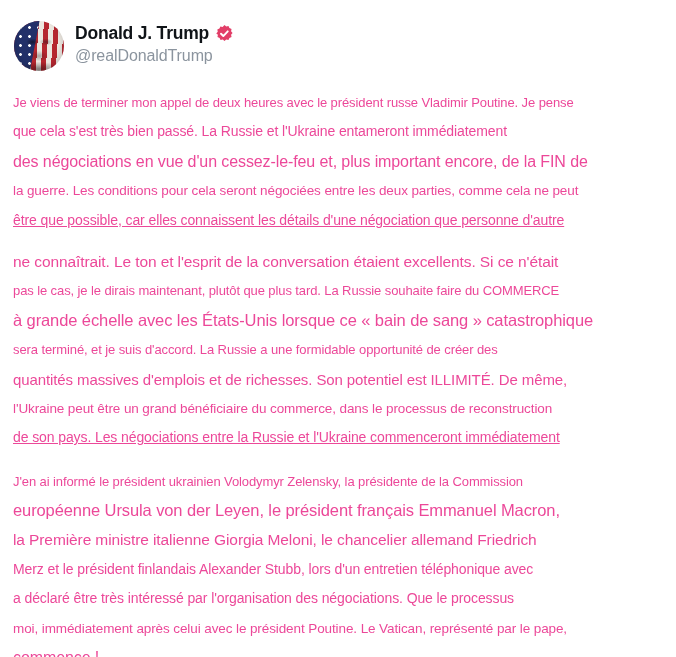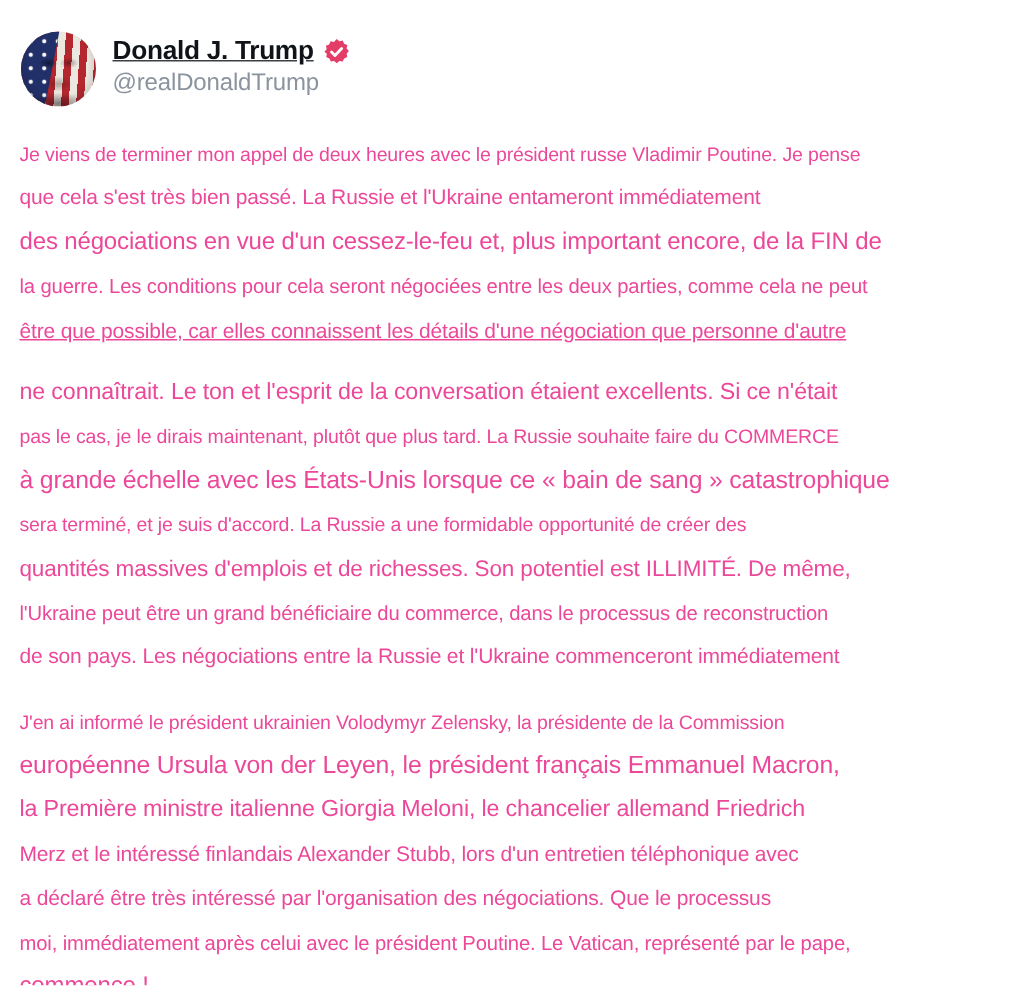--- a/index.html
+++ b/index.html
@@ -41,21 +41,21 @@
   .avatar .shading {
     position: absolute; inset: 0;
     background:
       radial-gradient(ellipse 9px 5px at 37% 42%, rgba(10,10,20,0.6), rgba(0,0,0,0) 70%),
       radial-gradient(ellipse 9px 5px at 64% 42%, rgba(10,10,20,0.38), rgba(0,0,0,0) 70%),
       radial-gradient(ellipse 12px 7px at 50% 70%, rgba(20,10,10,0.30), rgba(0,0,0,0) 75%),
       radial-gradient(ellipse 24px 10px at 50% 96%, rgba(20,10,10,0.45), rgba(0,0,0,0) 75%),
       radial-gradient(ellipse at 50% 45%, rgba(0,0,0,0) 55%, rgba(10,10,25,0.28) 95%);
   }
   .author-block { margin-left: 11px; padding-top: 2px; }
-  .name-row { display: flex; align-items: flex-end; gap: 6px; text-decoration: underline; }
+  .name-row { display: flex; align-items: center; gap: 6px; }
   .author-name {
     font-size: 17.5px;
     font-weight: bold;
     color: #101418;
     letter-spacing: -0.2px;
   }
   .verified-badge {
     width: 19px; height: 19px;
     display: inline-flex;
     align-items: center; justify-content: center;
@@ -108,23 +108,23 @@
       <div class="post-text-line" style="font-size: 14px;">que cela s'est très bien passé. La Russie et l'Ukraine entameront immédiatement</div>
       <div class="post-text-line" style="font-size: 16px;">des négociations en vue d'un cessez-le-feu et, plus important encore, de la FIN de</div>
       <div class="post-text-line" style="font-size: 13.5px;">la guerre. Les conditions pour cela seront négociées entre les deux parties, comme cela ne peut</div>
       <div class="post-text-line" style="font-size: 14px; text-decoration: underline;">être que possible, car elles connaissent les détails d'une négociation que personne d'autre</div>
       <div class="post-text-line" style="font-size: 15.5px; margin-top: 12px;">ne connaîtrait. Le ton et l'esprit de la conversation étaient excellents. Si ce n'était</div>
       <div class="post-text-line" style="font-size: 13px;">pas le cas, je le dirais maintenant, plutôt que plus tard. La Russie souhaite faire du COMMERCE</div>
       <div class="post-text-line" style="font-size: 16.5px;">à grande échelle avec les États-Unis lorsque ce « bain de sang » catastrophique</div>
       <div class="post-text-line" style="font-size: 13px;">sera terminé, et je suis d'accord. La Russie a une formidable opportunité de créer des</div>
       <div class="post-text-line" style="font-size: 15px;">quantités massives d'emplois et de richesses. Son potentiel est ILLIMITÉ. De même,</div>
       <div class="post-text-line" style="font-size: 13.5px;">l'Ukraine peut être un grand bénéficiaire du commerce, dans le processus de reconstruction</div>
-      <div class="post-text-line" style="font-size: 14px;">de son pays. Les négociations entre la Russie et l'Ukraine commenceront immédiatement</div>
+      <div class="post-text-line" style="font-size: 14px; text-decoration: underline;">de son pays. Les négociations entre la Russie et l'Ukraine commenceront immédiatement</div>
       <div class="post-text-line" style="font-size: 13px; margin-top: 14px;">J'en ai informé le président ukrainien Volodymyr Zelensky, la présidente de la Commission</div>
       <div class="post-text-line" style="font-size: 16.5px;">européenne Ursula von der Leyen, le président français Emmanuel Macron,</div>
       <div class="post-text-line" style="font-size: 15.5px;">la Première ministre italienne Giorgia Meloni, le chancelier allemand Friedrich</div>
-      <div class="post-text-line" style="font-size: 14px;">Merz et le intéressé finlandais Alexander Stubb, lors d'un entretien téléphonique avec</div>
+      <div class="post-text-line" style="font-size: 14px;">Merz et le président finlandais Alexander Stubb, lors d'un entretien téléphonique avec</div>
       <div class="post-text-line" style="font-size: 14px;">a déclaré être très intéressé par l'organisation des négociations. Que le processus</div>
       <div class="post-text-line" style="font-size: 13.5px;">moi, immédiatement après celui avec le président Poutine. Le Vatican, représenté par le pape,</div>
       <div class="post-text-line" style="font-size: 16px;">commence !</div>
     </div>
 
 </div>
 
 </body></html>

